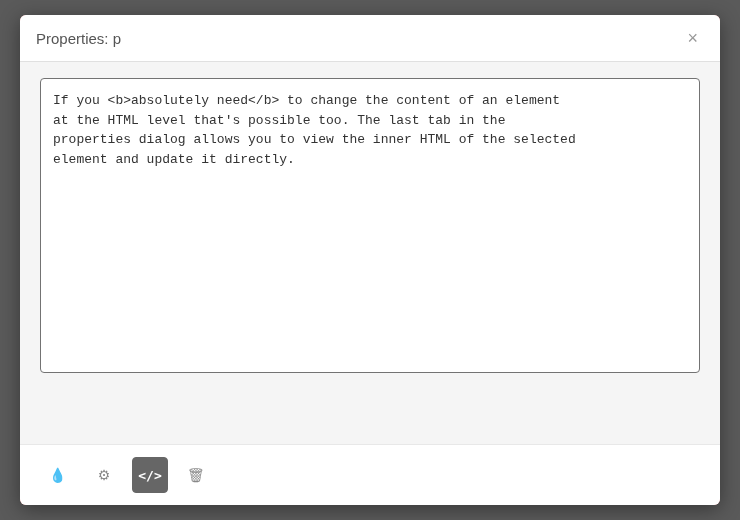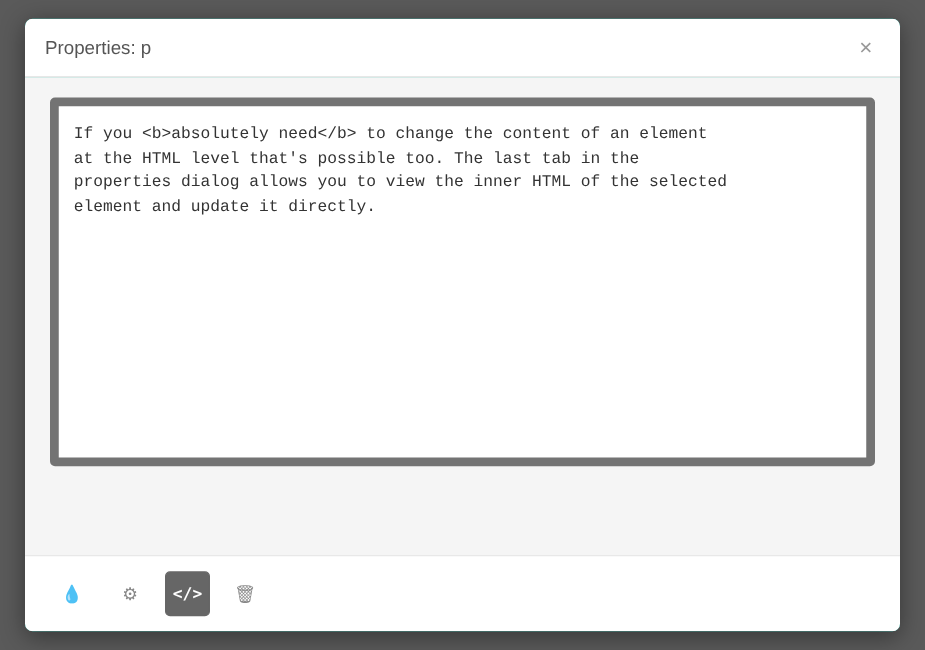--- a/index.html
+++ b/index.html
@@ -8,21 +8,21 @@
       background: #5a5a5a;
       display: flex;
       align-items: center;
       justify-content: center;
       width: 740px;
       height: 520px;
       font-family: Arial, sans-serif;
     }
 
     .dialog {
-      background: #14b8a6;
+      background: #fca5a5;
       border-radius: 6px;
       width: 700px;
       min-height: 490px;
       display: flex;
       flex-direction: column;
       box-shadow: 0 4px 20px rgba(0,0,0,0.4);
       overflow: hidden;
     }
 
     .dialog-header {
@@ -52,21 +52,21 @@
 
     .dialog-body {
       flex: 1;
       padding: 16px 20px;
       background: #f5f5f5;
     }
 
     .code-editor {
       width: 100%;
       height: 295px;
-      border: 7px solid #737373;
+      border: 1px solid #737373;
       border-radius: 4px;
       background: #fff;
       padding: 12px;
       font-family: 'Courier New', Courier, monospace;
       font-size: 13px;
       color: #333;
       resize: none;
       outline: none;
       line-height: 1.5;
     }

